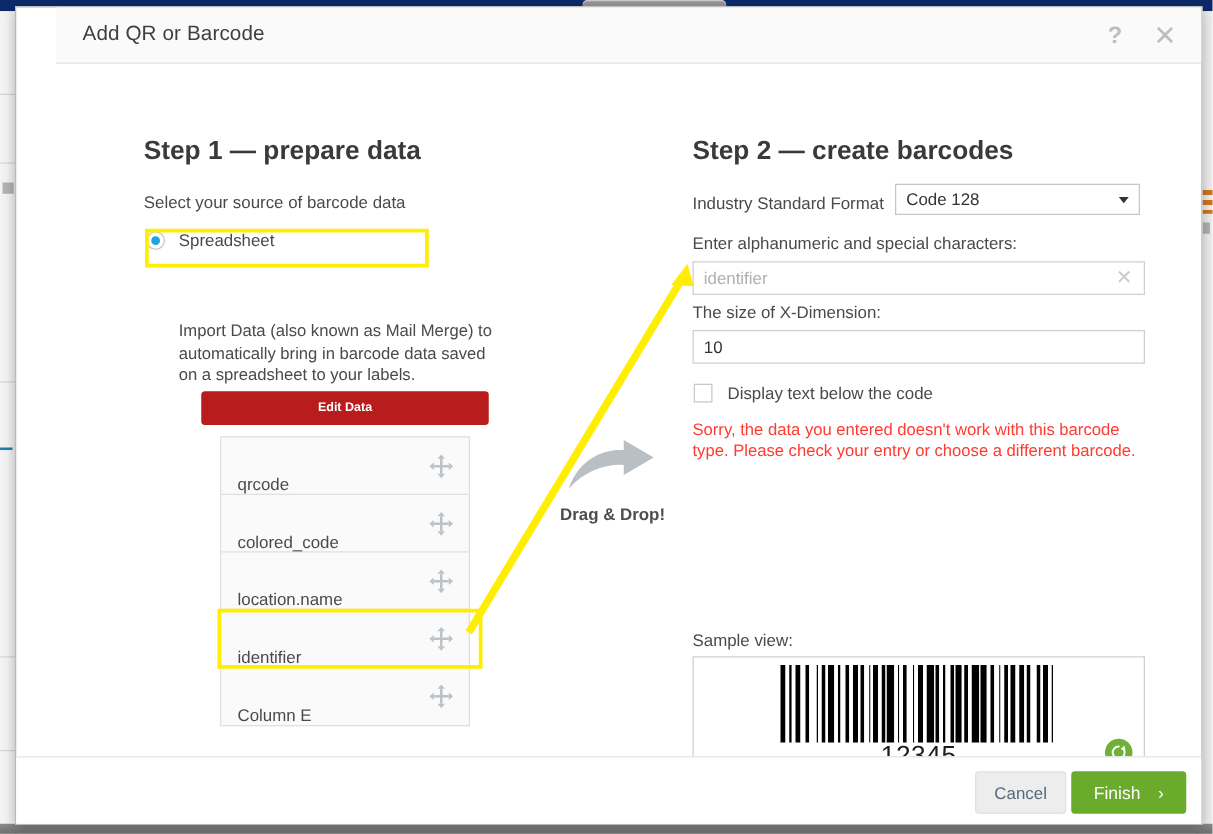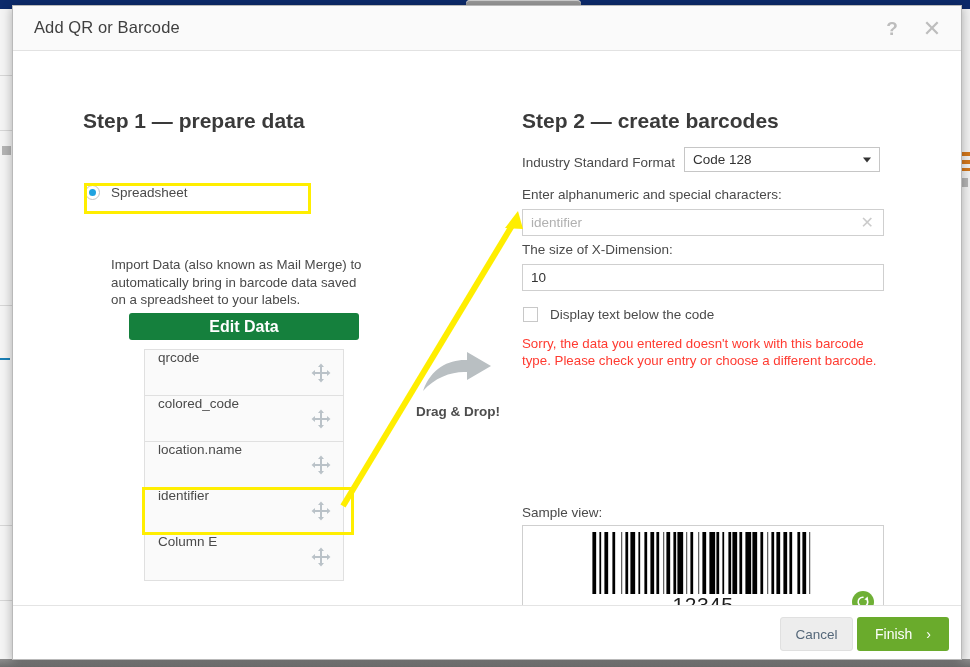--- a/index.html
+++ b/index.html
@@ -47,20 +47,21 @@
 
   
   #dialog {
     position: absolute;
     left: 12px; top: 5px;
     width: 950px; height: 655px;
     background: #ffffff;
     border: 1px solid #b9b9b9;
     box-shadow: 0 2px 10px rgba(0,0,0,.30);
     z-index: 20;
+    padding-left: 32px;
   }
   #titlebar {
     position: relative;
     height: 45px;
     background: #fafafa;
     border-bottom: 1px solid #e2e2e2;
   }
   #title-text {
     position: absolute; left: 21px; top: 12px;
     font-size: 16.5px; color: #3f3f3f; letter-spacing: .1px;
@@ -125,37 +126,37 @@
 
   #import-desc {
     position: absolute; left: 98px; top: 205px;
     width: 258px;
     font-size: 13.3px; color: #4a4a4a; line-height: 17.5px;
   }
 
   #edit-data-btn {
     position: absolute; left: 116px; top: 262px;
     width: 230px; height: 27px;
-    background: #15803d; border: none; border-radius: 3px;
-    color: #ffffff; font-size: 16px; font-weight: bold;
+    background: #b91c1c; border: none; border-radius: 3px;
+    color: #ffffff; font-size: 10px; font-weight: bold;
     font-family: "Liberation Sans", sans-serif;
     cursor: pointer;
   }
 
   #field-list {
     position: absolute; left: 131px; top: 298px;
     width: 200px;
     border: 1px solid #e0e0e0;
     background: #fafafa;
   }
   .field-row {
     position: relative;
     height: 46px;
     border-bottom: 1px solid #e0e0e0;
-    display: flex; align-items: flex-start;
+    display: flex; align-items: flex-end;
     cursor: move;
   }
   .field-row:last-child { border-bottom: none; }
   .field-name {
     font-size: 13.5px; color: #4a4a4a;
     margin-left: 13px; white-space: nowrap;
   }
   .move-icon {
     position: absolute; right: 12px; top: 50%;
     transform: translateY(-50%);
@@ -327,20 +328,21 @@
 
   <div id="titlebar">
     <div id="title-text">Add QR or Barcode</div>
     <div id="help-btn" class="tb-btn">?</div>
     <div id="close-btn" class="tb-btn">✕</div>
   </div>
 
   <div id="body-area">
 
     <div id="step1-title" class="step-title">Step 1 — prepare data</div>
+    <div id="src-label" class="plain">Select your source of barcode data</div>
 
     <div id="radio-spreadsheet" class="radio-row">
       <span class="radio on"></span>
       <span class="radio-label">Spreadsheet</span>
     </div>
     <div id="highlight-radio"></div>
 
     <div id="import-desc">Import Data (also known as Mail Merge) to automatically bring in barcode data saved on a spreadsheet to your labels.</div>
 
     <button id="edit-data-btn">Edit Data</button>

